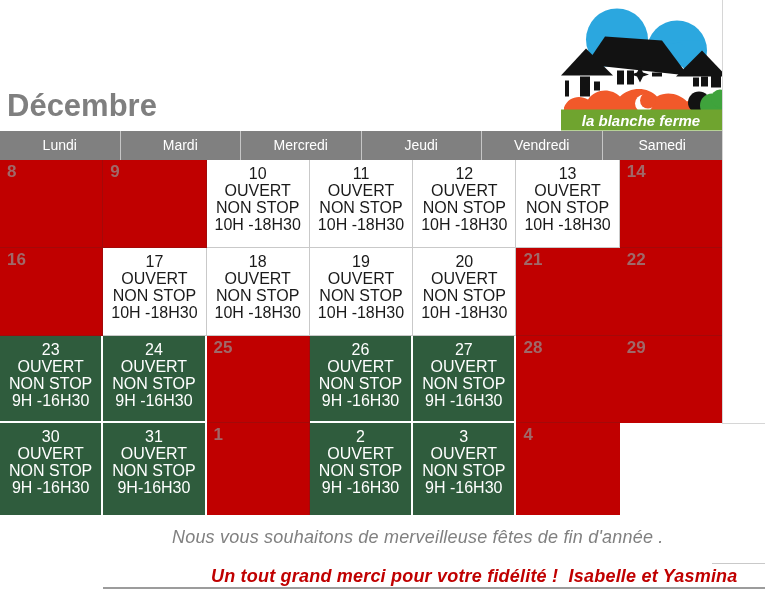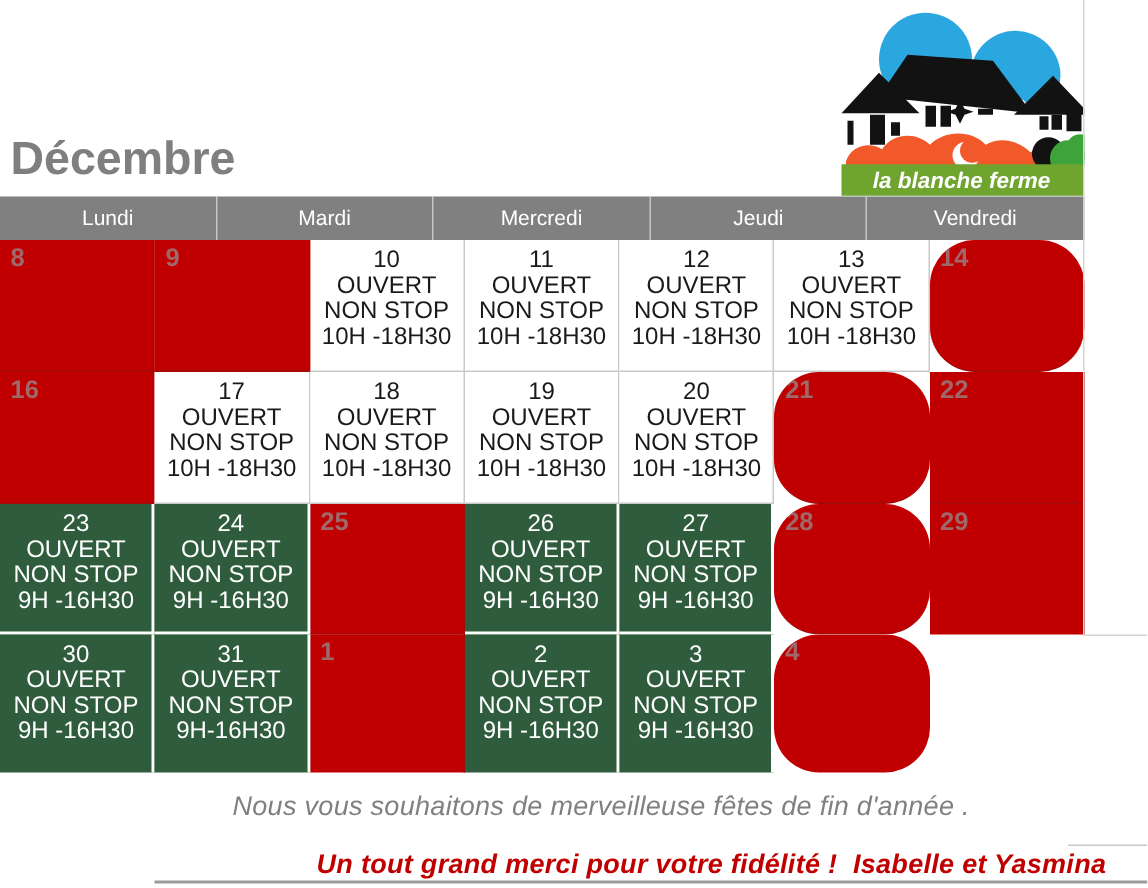--- a/index.html
+++ b/index.html
@@ -9,42 +9,42 @@
   }
   
   #month-title{
     position:absolute;left:7px;top:88px;font-size:31px;font-weight:bold;
     color:#7f7f7f;letter-spacing:0px;
   }
   
   #logo{position:absolute;left:560px;top:2px;width:163px;height:129px;}
   
   #calendar{position:absolute;left:0;top:131px;width:723px;}
-  #cal-head{display:grid;grid-template-columns:repeat(5,1fr);height:29px;background:#808080;}
+  #cal-head{display:grid;grid-template-columns:repeat(6,1fr);height:29px;background:#808080;}
   .hcell{
     color:#ffffff;font-size:14px;line-height:29px;text-align:center;
     border-right:1px solid rgba(255,255,255,0.55);
   }
   .hcell:last-child{border-right:none;}
   #cal-grid{display:grid;grid-template-columns:repeat(7,1fr);grid-template-rows:88px 88px 87px 92px;}
   .cell{box-sizing:border-box;border-style:solid;border-width:0 1px 1px 0;overflow:hidden;}
   .cell.closed{background:#C00000;border-color:#a30909;}
   .cell.white{background:#ffffff;border-color:#c9c9c9;}
   .cell.green{background:#2F5C3D;border-color:#ffffff;border-width:0 2px 2px 0;}
-  .cell.col-last{border-right-width:0;border-radius:30px;}
+  .cell.col-last{border-right-width:0;}
   .cell.row-last{border-bottom-width:0;}
   .closed-date{
     color:#A06868;font-size:17px;font-weight:bold;padding:2px 0 0 7px;
   }
   .open-lines{padding-top:5px;text-align:center;font-size:16px;line-height:17px;}
   .cell.white .open-lines{color:#1a1a1a;}
   .cell.green .open-lines{color:#ffffff;}
   
   #footer-wishes{
-    position:absolute;left:155px;top:527px;font-size:18px;font-style:italic;
+    position:absolute;left:172px;top:527px;font-size:18px;font-style:italic;
     color:#808080;letter-spacing:0.2px;white-space:pre;
   }
   #footer-thanks{
     position:absolute;left:195px;top:566px;font-size:18px;font-style:italic;font-weight:bold;
     color:#C00000;letter-spacing:0.2px;white-space:pre;margin-left:16px;
   }
   
   .edge{position:absolute;background:#d6d6d6;}
   #edge-right-v{left:722px;top:0;width:1px;height:424px;}
   #edge-right-h{left:722px;top:423px;width:43px;height:1px;}

